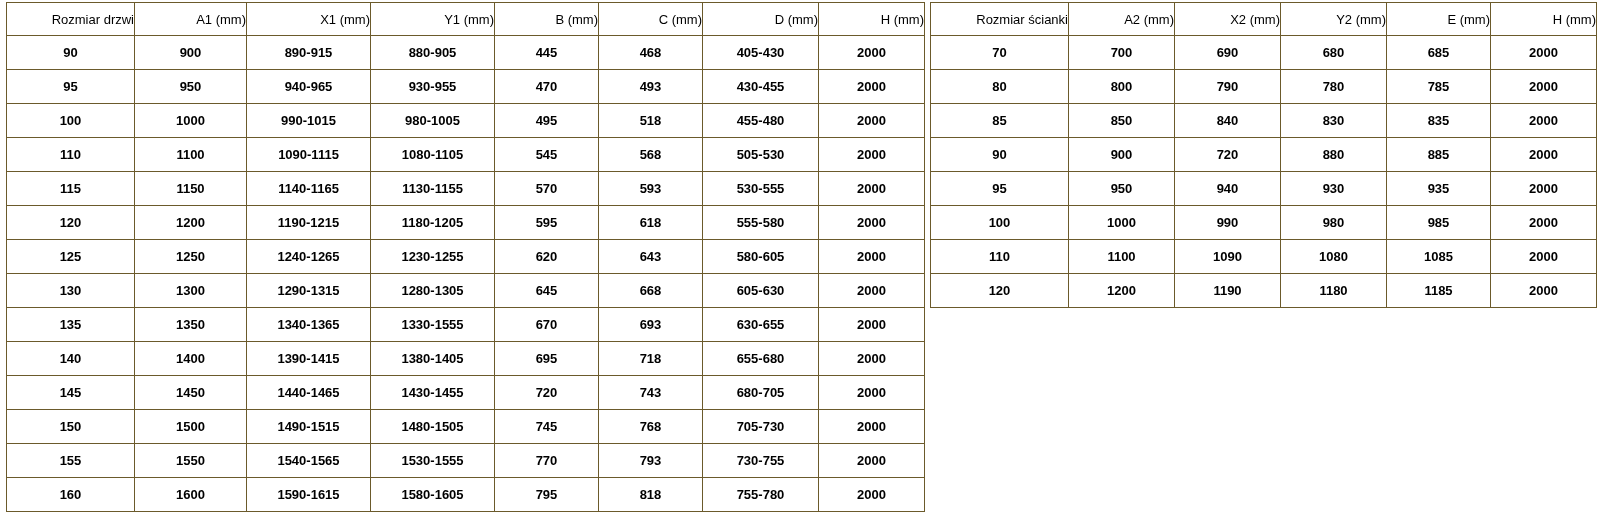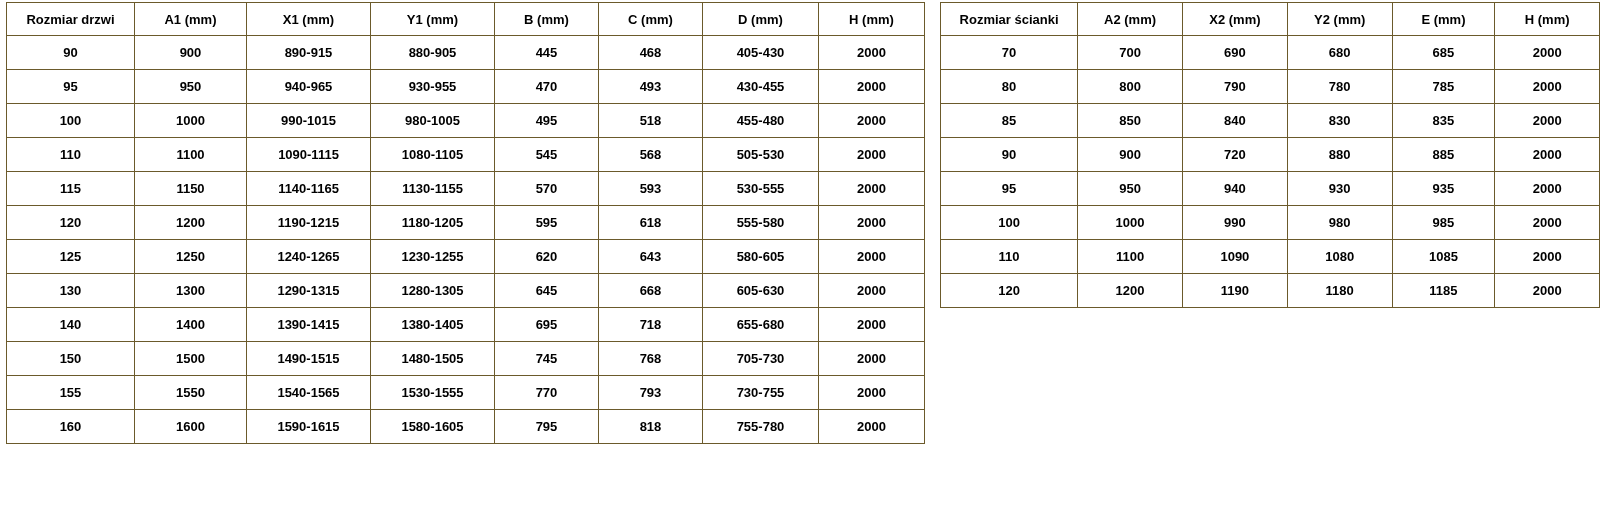--- a/index.html
+++ b/index.html
@@ -22,38 +22,38 @@
   .table-wrap {
     position: absolute;
   }
   #doors-wrap {
     left: 6px;
     top: 2px;
   }
   #walls-wrap {
     left: 930px;
     top: 2px;
-    margin-left: 10px;
   }
   table {
     border-collapse: collapse;
     table-layout: fixed;
     background: #ffffff;
   }
   th, td {
     border: 1px solid #6b5a2b;
     text-align: center;
     vertical-align: middle;
     font-size: 13px;
     padding: 0;
     white-space: nowrap;
   }
   th {
-    font-weight: bold;
+    font-weight: normal;
     height: 32px;
+    text-align: right;
   }
   td {
     font-weight: bold;
     height: 33px;
   }
   
   #doors-table col.c0 { width: 128px; }
   #doors-table col.c1 { width: 112px; }
   #doors-table col.c2 { width: 124px; }
   #doors-table col.c3 { width: 124px; }
@@ -173,27 +173,47 @@
             <td>130</td>
             <td>1300</td>
             <td>1290-1315</td>
             <td>1280-1305</td>
             <td>645</td>
             <td>668</td>
             <td>605-630</td>
             <td>2000</td>
           </tr>
           <tr>
+            <td>135</td>
+            <td>1350</td>
+            <td>1340-1365</td>
+            <td>1330-1555</td>
+            <td>670</td>
+            <td>693</td>
+            <td>630-655</td>
+            <td>2000</td>
+          </tr>
+          <tr>
             <td>140</td>
             <td>1400</td>
             <td>1390-1415</td>
             <td>1380-1405</td>
             <td>695</td>
             <td>718</td>
             <td>655-680</td>
+            <td>2000</td>
+          </tr>
+          <tr>
+            <td>145</td>
+            <td>1450</td>
+            <td>1440-1465</td>
+            <td>1430-1455</td>
+            <td>720</td>
+            <td>743</td>
+            <td>680-705</td>
             <td>2000</td>
           </tr>
           <tr>
             <td>150</td>
             <td>1500</td>
             <td>1490-1515</td>
             <td>1480-1505</td>
             <td>745</td>
             <td>768</td>
             <td>705-730</td>

